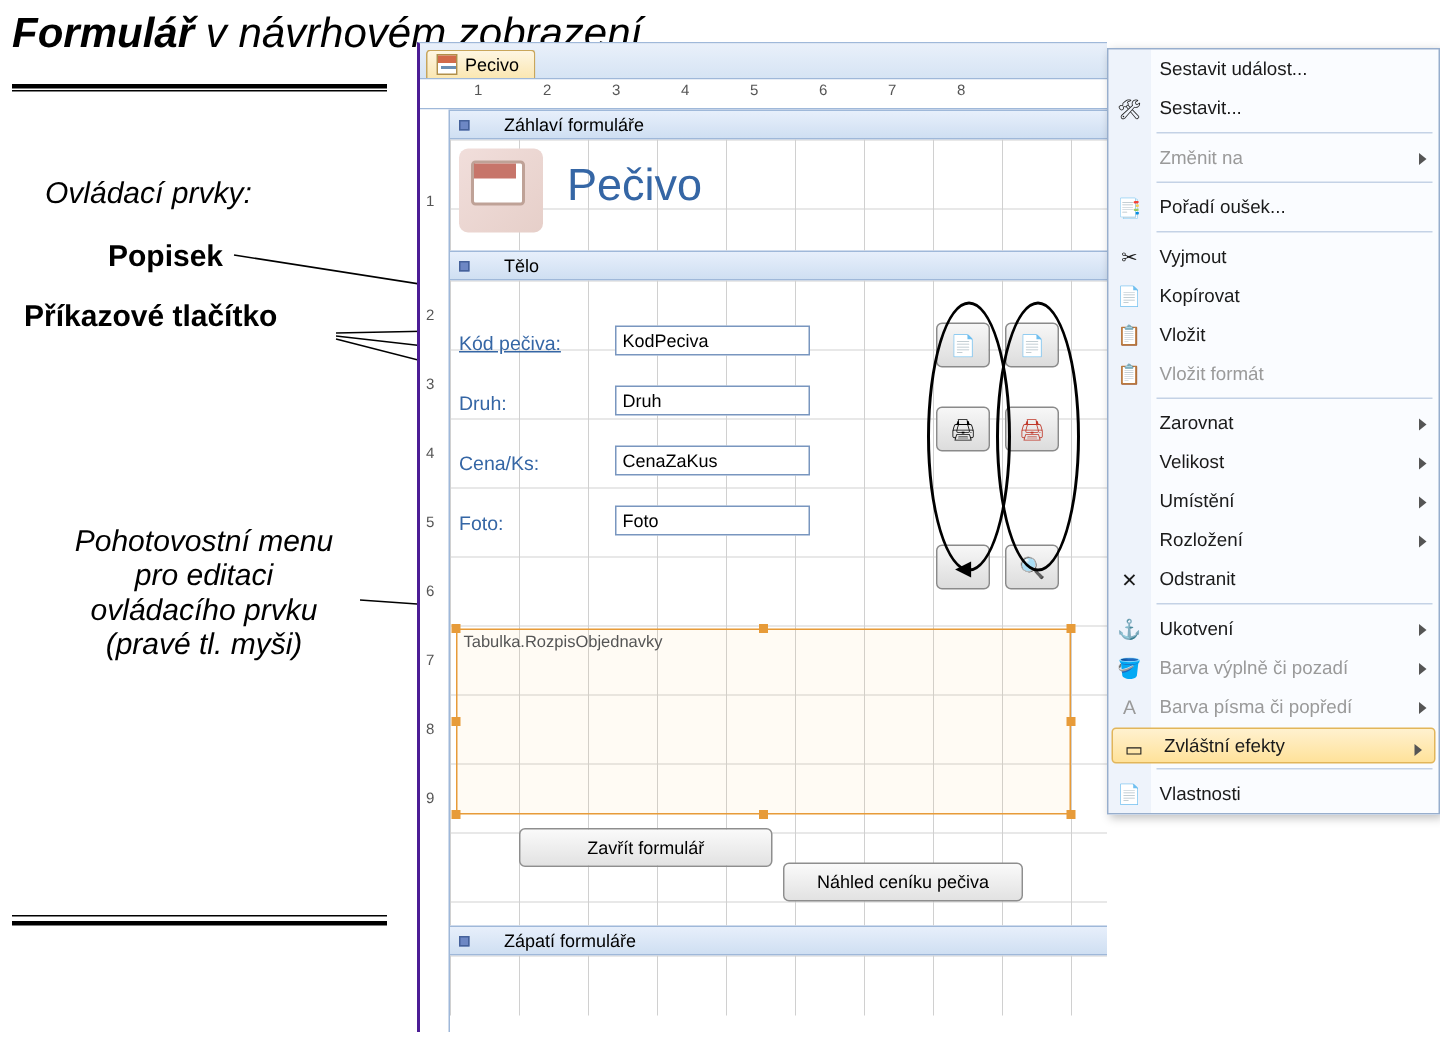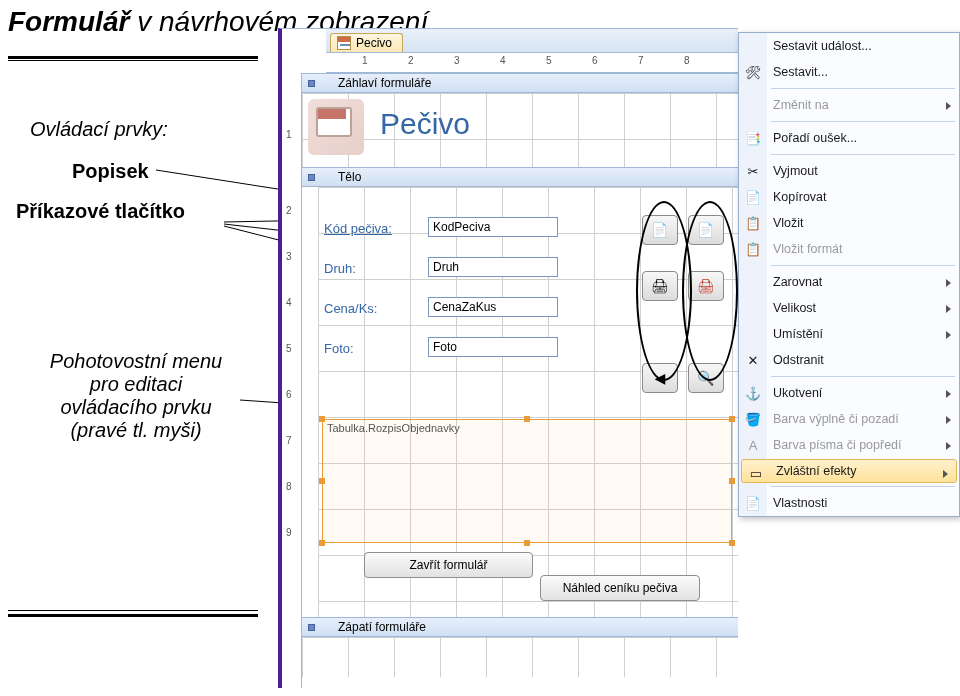--- a/index.html
+++ b/index.html
@@ -28,23 +28,22 @@
 
   .hr3 { position:absolute; left:8px; top:610px; width:250px; height:1px; background:#000;}
   .hr4 { position:absolute; left:8px; top:614px; width:250px; height:3px; background:#000;}
 
   
   .design {
     position: absolute;
     left: 278px; top: 28px;
     width: 460px; height: 660px;
     background: #fff;
-    border-left: 4px solid #4c1d95;
+    border-left: 2px solid #4c1d95;
     border-top: 1px solid #9fb8d9;
-    padding-left: 44px;
   }
   .tabbar {
     height: 24px;
     background: linear-gradient(#e9f0fa,#d6e4f4);
     border-bottom: 1px solid #9fb8d9;
     display: flex; align-items: flex-end;
     padding-left: 4px;
   }
   .tab {
     background: linear-gradient(#fef6e3,#fbe7b2);
@@ -93,21 +92,21 @@
   }
   .sqdot{width:7px;height:7px;background:#6d87c4;border:1px solid #45619a;display:inline-block;}
   .section-body {
     position: relative;
     background-image:
       linear-gradient(to right, #d0d0d0 1px, transparent 1px),
       linear-gradient(to bottom, #d0d0d0 1px, transparent 1px);
     background-size: 46px 46px;
   }
   .h-header { height: 74px; }
-  .h-body   { height: 430px; margin-left: 16px; }
+  .h-body   { height: 430px; }
   .h-footer { height: 40px; }
 
   .bigicon {
     position:absolute; left:6px; top:6px; width:56px; height:56px;
     background:linear-gradient(135deg,#f1dedb,#e6cfc9);
     border-radius:6px;
   }
   .bigicon:before{content:"";position:absolute;left:8px;top:8px;width:32px;height:26px;background:#fff;border:2px solid #bfa297;border-radius:3px;}
   .bigicon:after{content:"";position:absolute;left:10px;top:10px;width:28px;height:10px;background:#c7756a;}
 
@@ -339,20 +338,23 @@
     <div class="sep"></div>
     <div class="item arrow">
       <span>Zarovnat</span>
     </div>
     <div class="item arrow">
       <span>Velikost</span>
     </div>
     <div class="item arrow">
       <span>Umístění</span>
     </div>
+    <div class="item arrow">
+      <span>Rozložení</span>
+    </div>
     <div class="item">
       <span class="micon">✕</span>
       <span>Odstranit</span>
     </div>
     <div class="sep"></div>
     <div class="item arrow">
       <span class="micon">⚓</span>
       <span>Ukotvení</span>
     </div>
     <div class="item disabled arrow">

